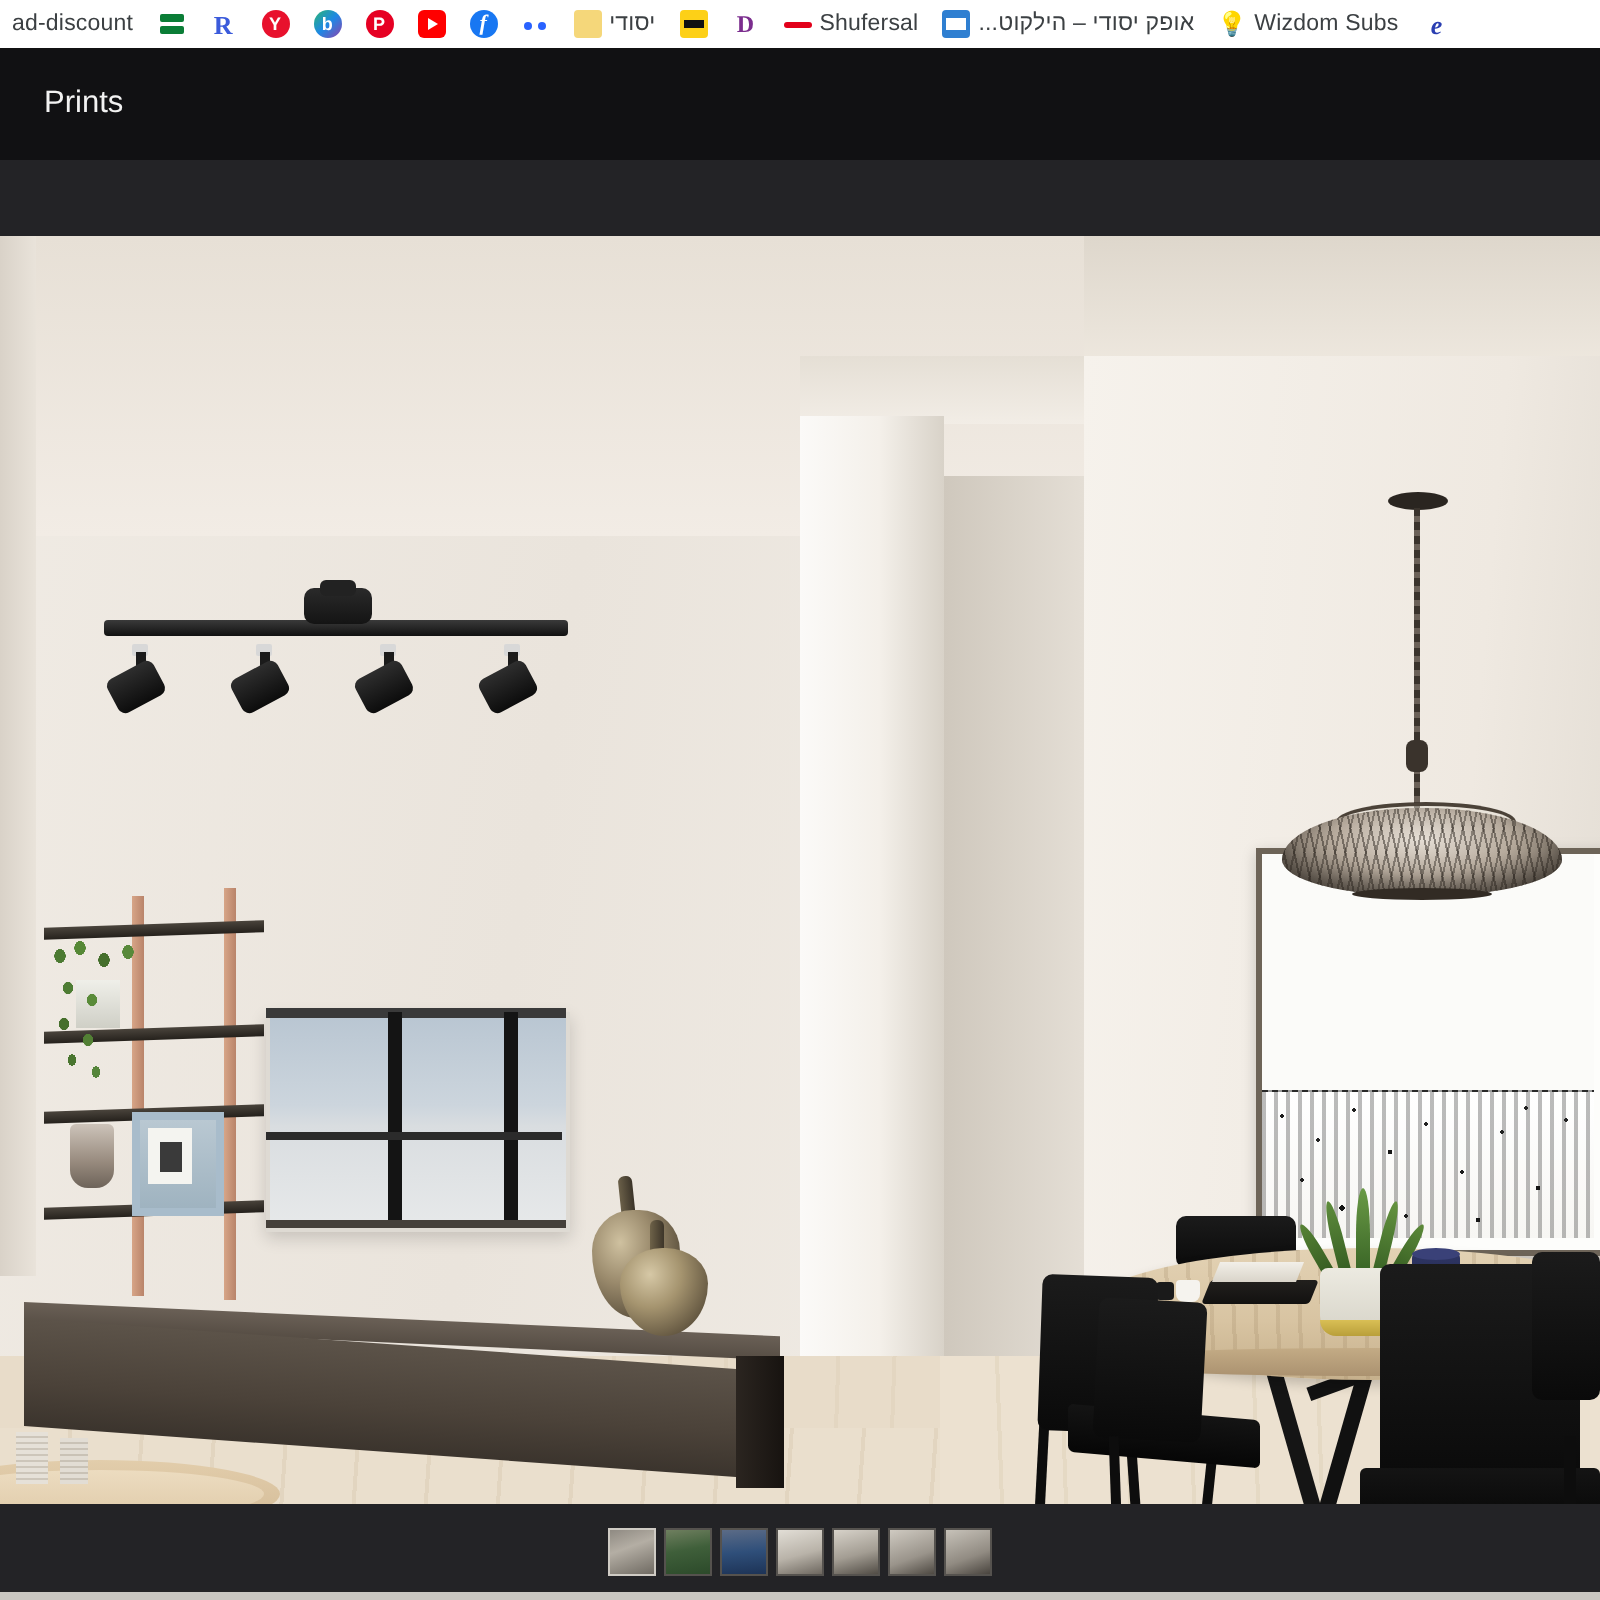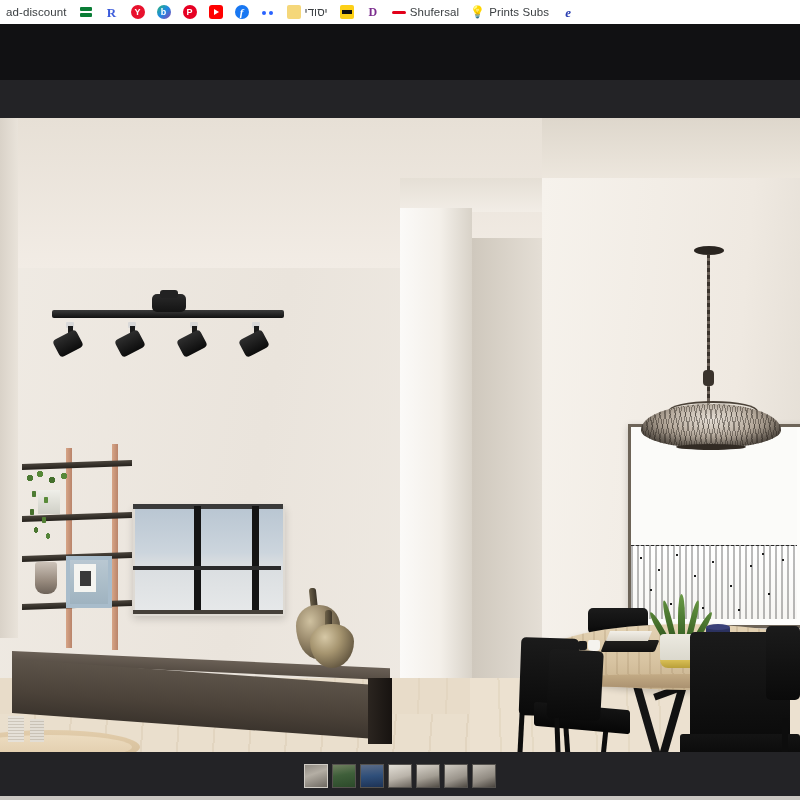--- a/index.html
+++ b/index.html
@@ -340,29 +340,34 @@
     <span class="favicon fi-yellowsq"></span>
   </div>
   <div class="bm">
     <span class="favicon fi-purple">D</span>
   </div>
   <div class="bm">
     <span class="favicon fi-dash"></span>
     <span class="bm-label">Shufersal</span>
   </div>
   <div class="bm">
+    <span class="favicon fi-blue-sq"></span>
+    <span class="bm-label rtl">אופק יסודי – הילקוט...</span>
+  </div>
+  <div class="bm">
     <span class="favicon fi-bulb">💡</span>
-    <span class="bm-label">Prints Subs</span>
+    <span class="bm-label">Wizdom Subs</span>
   </div>
   <div class="bm">
     <span class="favicon fi-e">e</span>
   </div>
 </div>
 
 <div class="site-nav">
+  <div class="nav-item">Prints</div>
 </div>
 
 <div class="stage"></div>
 
 <div class="photo">
   <div class="wall-main"></div>
   <div class="ceiling"></div>
   <div class="wall-left-panel"></div>
   <div class="soffit"></div>
   <div class="ceiling-right"></div>

